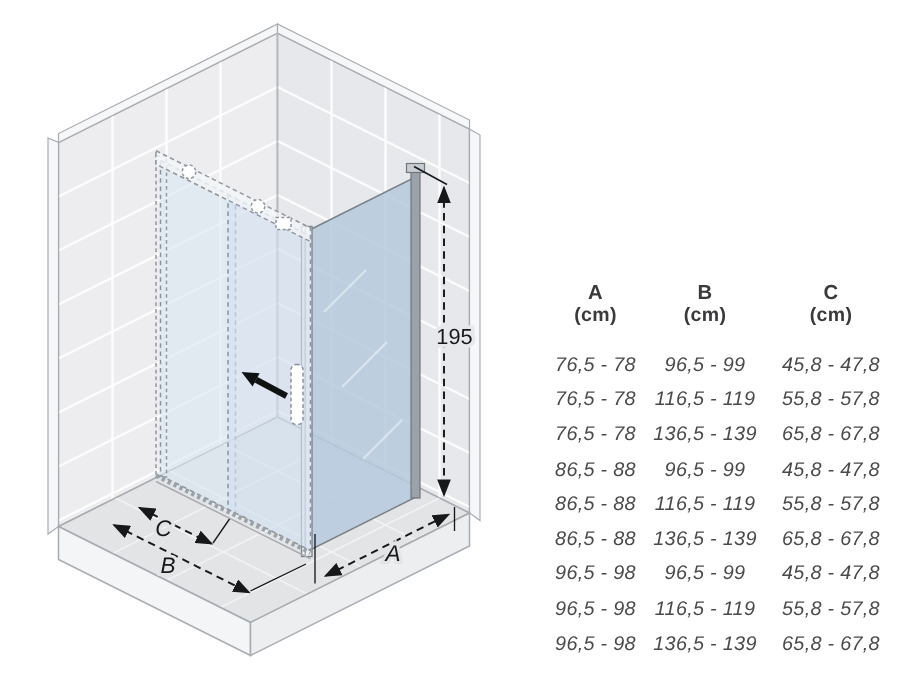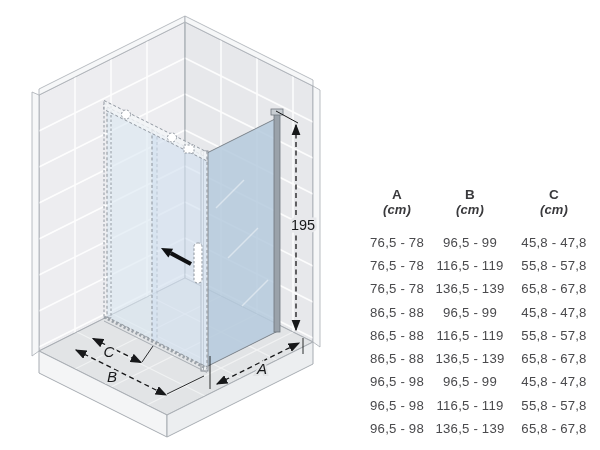--- a/index.html
+++ b/index.html
@@ -4,24 +4,24 @@
 <style>
   html,body{margin:0;padding:0;background:#fff;}
   .stage{position:relative;width:600px;height:450px;background:#ffffff;overflow:hidden;
          font-family:"Liberation Sans",sans-serif;}
   .diagram-svg{position:absolute;left:0;top:0;}
   
   .spec-table{position:absolute;left:364px;top:188px;color:#4a4a4d;}
   .t-head{display:grid;grid-template-columns:66px 76px 88px;column-gap:2px;
           margin-bottom:14px;color:#3a3a3d;font-weight:700;}
   .t-h{text-align:center;line-height:1.08;font-size:13.5px;letter-spacing:.4px;}
-  .t-h .unit{font-size:13px;letter-spacing:.2px;font-style:italic;}
+  .t-h .unit{font-size:13px;letter-spacing:.2px;}
   .t-row{display:grid;grid-template-columns:66px 76px 88px;column-gap:2px;}
   .t-cell{text-align:center;font-size:13.2px;line-height:23.3px;
-          letter-spacing:.2px;white-space:nowrap;}
+          letter-spacing:.2px;white-space:nowrap;font-style:italic;}
   svg text{font-family:"Liberation Sans",sans-serif;}
 </style>
 </head>
 <body>
 
 <div class="stage">
 
   <svg class="diagram-svg" width="345" height="450" viewBox="0 0 345 450">
     <defs>
       <clipPath id="clipL">

